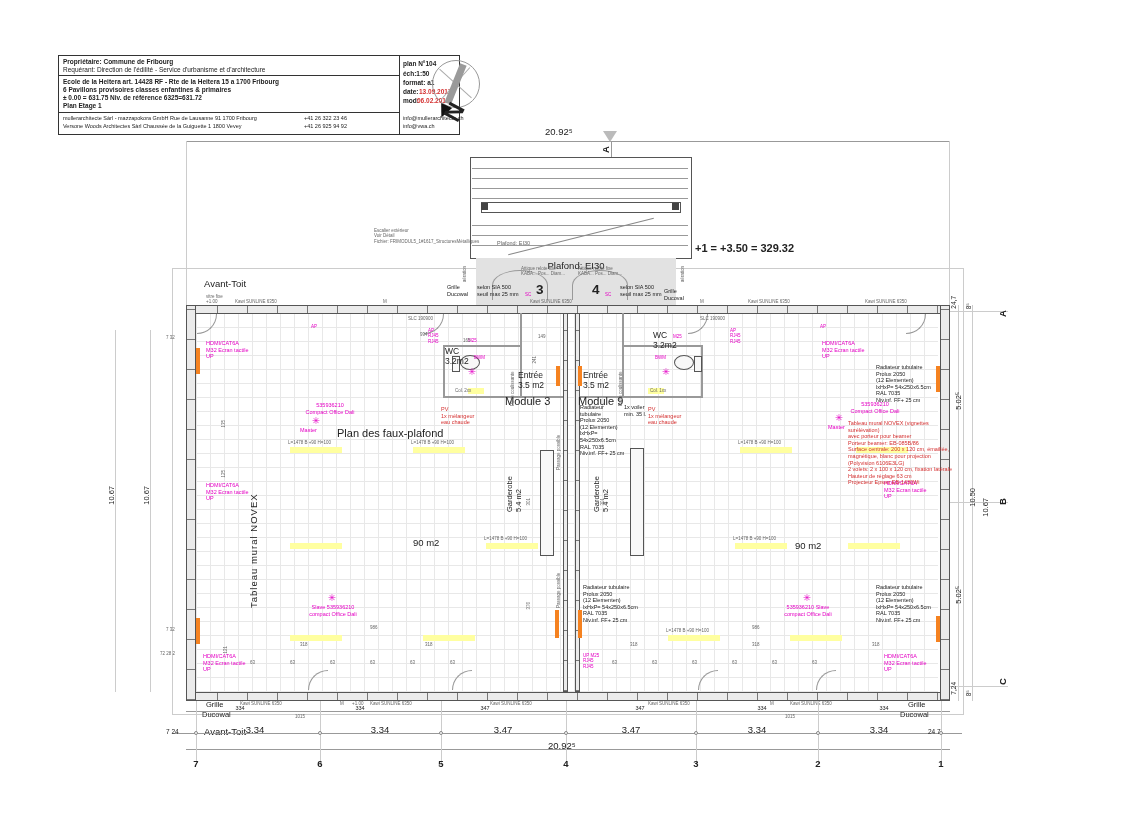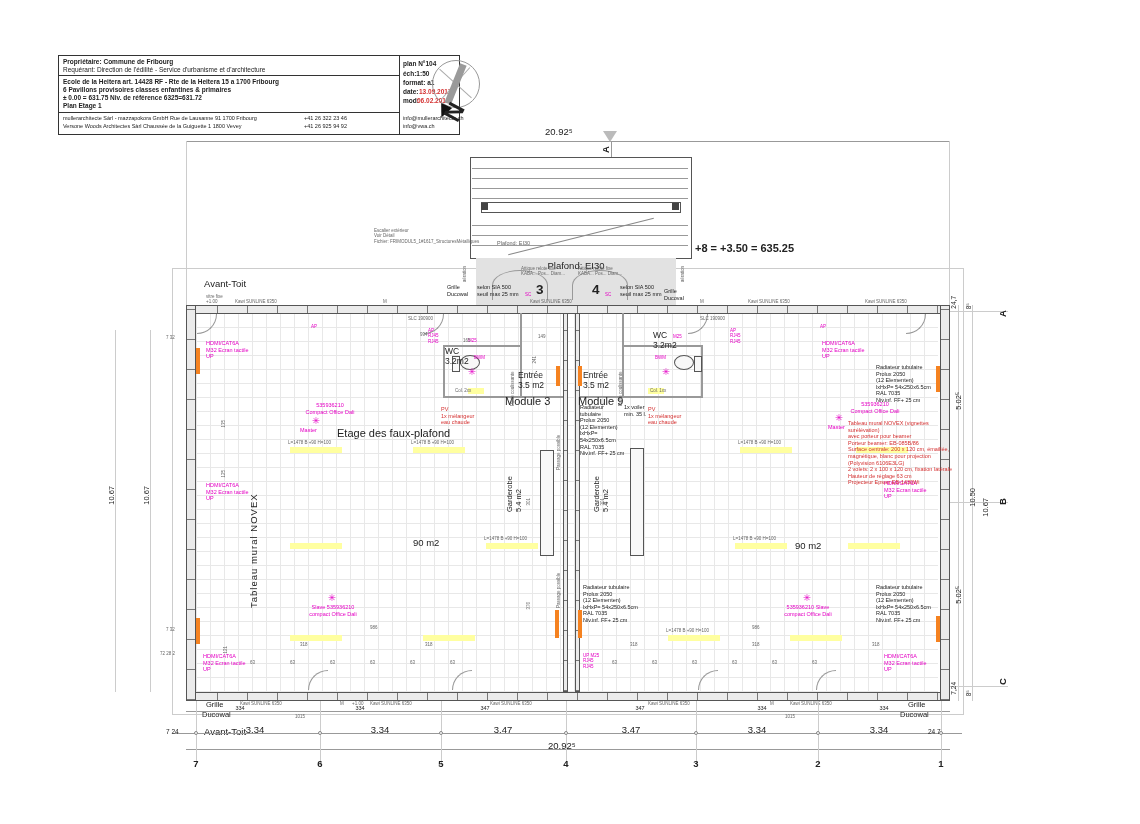--- a/index.html
+++ b/index.html
@@ -110,21 +110,21 @@
   <div class="a f4 gy ml" style="left:578px;top:266px;width:44px">Attique relote fixe
 KABA...  Pos... Diam...</div>
   <div class="a f5 c" style="left:498px;top:308px;width:66px">anti-panique</div>
   <div class="a f5 c" style="left:574px;top:308px;width:66px">anti-panique</div>
   <div class="a f5 ml" style="left:447px;top:284px">Grille
 Ducowal</div>
   <div class="a f5 ml" style="left:664px;top:288px">Grille
 Ducoval</div>
   <div class="a v f4 gy" style="left:462px;top:266px">aération</div>
   <div class="a v f4 gy" style="left:680px;top:266px">aération</div>
-  <div class="a f11 b n" style="left:695px;top:242px">+8 = +3.50 = 635.25</div>
+  <div class="a f11 b n" style="left:695px;top:242px">+1 = +3.50 = 329.32</div>
 
   <div class="a grid-bg" style="left:196px;top:313px;width:742px;height:379px"></div>
 
   <div class="a wall wh" style="left:186px;top:305px;width:764px;height:9px"></div>
   <div class="a wall wh" style="left:186px;top:692px;width:764px;height:9px"></div>
   <div class="a wall wv" style="left:186px;top:305px;width:10px;height:396px"></div>
   <div class="a wall wv" style="left:940px;top:305px;width:10px;height:396px"></div>
   <div class="a wall wv" style="left:563px;top:313px;width:5px;height:379px"></div>
   <div class="a wall wv" style="left:575px;top:313px;width:5px;height:379px"></div>
 
@@ -197,21 +197,21 @@
   <div class="a f8 ml" style="left:583px;top:370px">Entrée
 3.5 m2</div>
   <div class="a f11 n" style="left:505px;top:395px">Module 3</div>
   <div class="a f11 n" style="left:578px;top:395px">Module 9</div>
   <div class="a v f7 ml" style="left:505px;top:428px;height:84px">Garderobe
 5.4 m2</div>
   <div class="a v f7 ml" style="left:592px;top:428px;height:84px">Garderobe
 5.4 m2</div>
   <div class="a f9 n" style="left:413px;top:537px">90 m2</div>
   <div class="a f9 n" style="left:795px;top:540px">90 m2</div>
-  <div class="a f11 n" style="left:337px;top:427px">Etage des faux-plafond</div>
+  <div class="a f11 n" style="left:337px;top:427px">Plan des faux-plafond</div>
   <div class="a v f9 n" style="left:248px;top:443px;height:165px;letter-spacing:1px">Tableau mural NOVEX</div>
   <div class="a v f4 gy" style="left:510px;top:358px;height:48px">Porte coulissante</div>
   <div class="a v f4 gy" style="left:618px;top:358px;height:48px">Porte coulissante</div>
   <div class="a v f4 gy" style="left:556px;top:418px;height:52px">Passage possible</div>
   <div class="a v f4 gy" style="left:556px;top:556px;height:52px">Passage possible</div>
   <div class="a f4 gy n" style="left:455px;top:388px">Col. 2xx</div>
   <div class="a f4 gy n" style="left:650px;top:388px">Col. 1xx</div>
   <div class="a f4 gy n" style="left:408px;top:316px">SLC 190900</div>
   <div class="a f4 gy n" style="left:700px;top:316px">SLC 190900</div>
 

